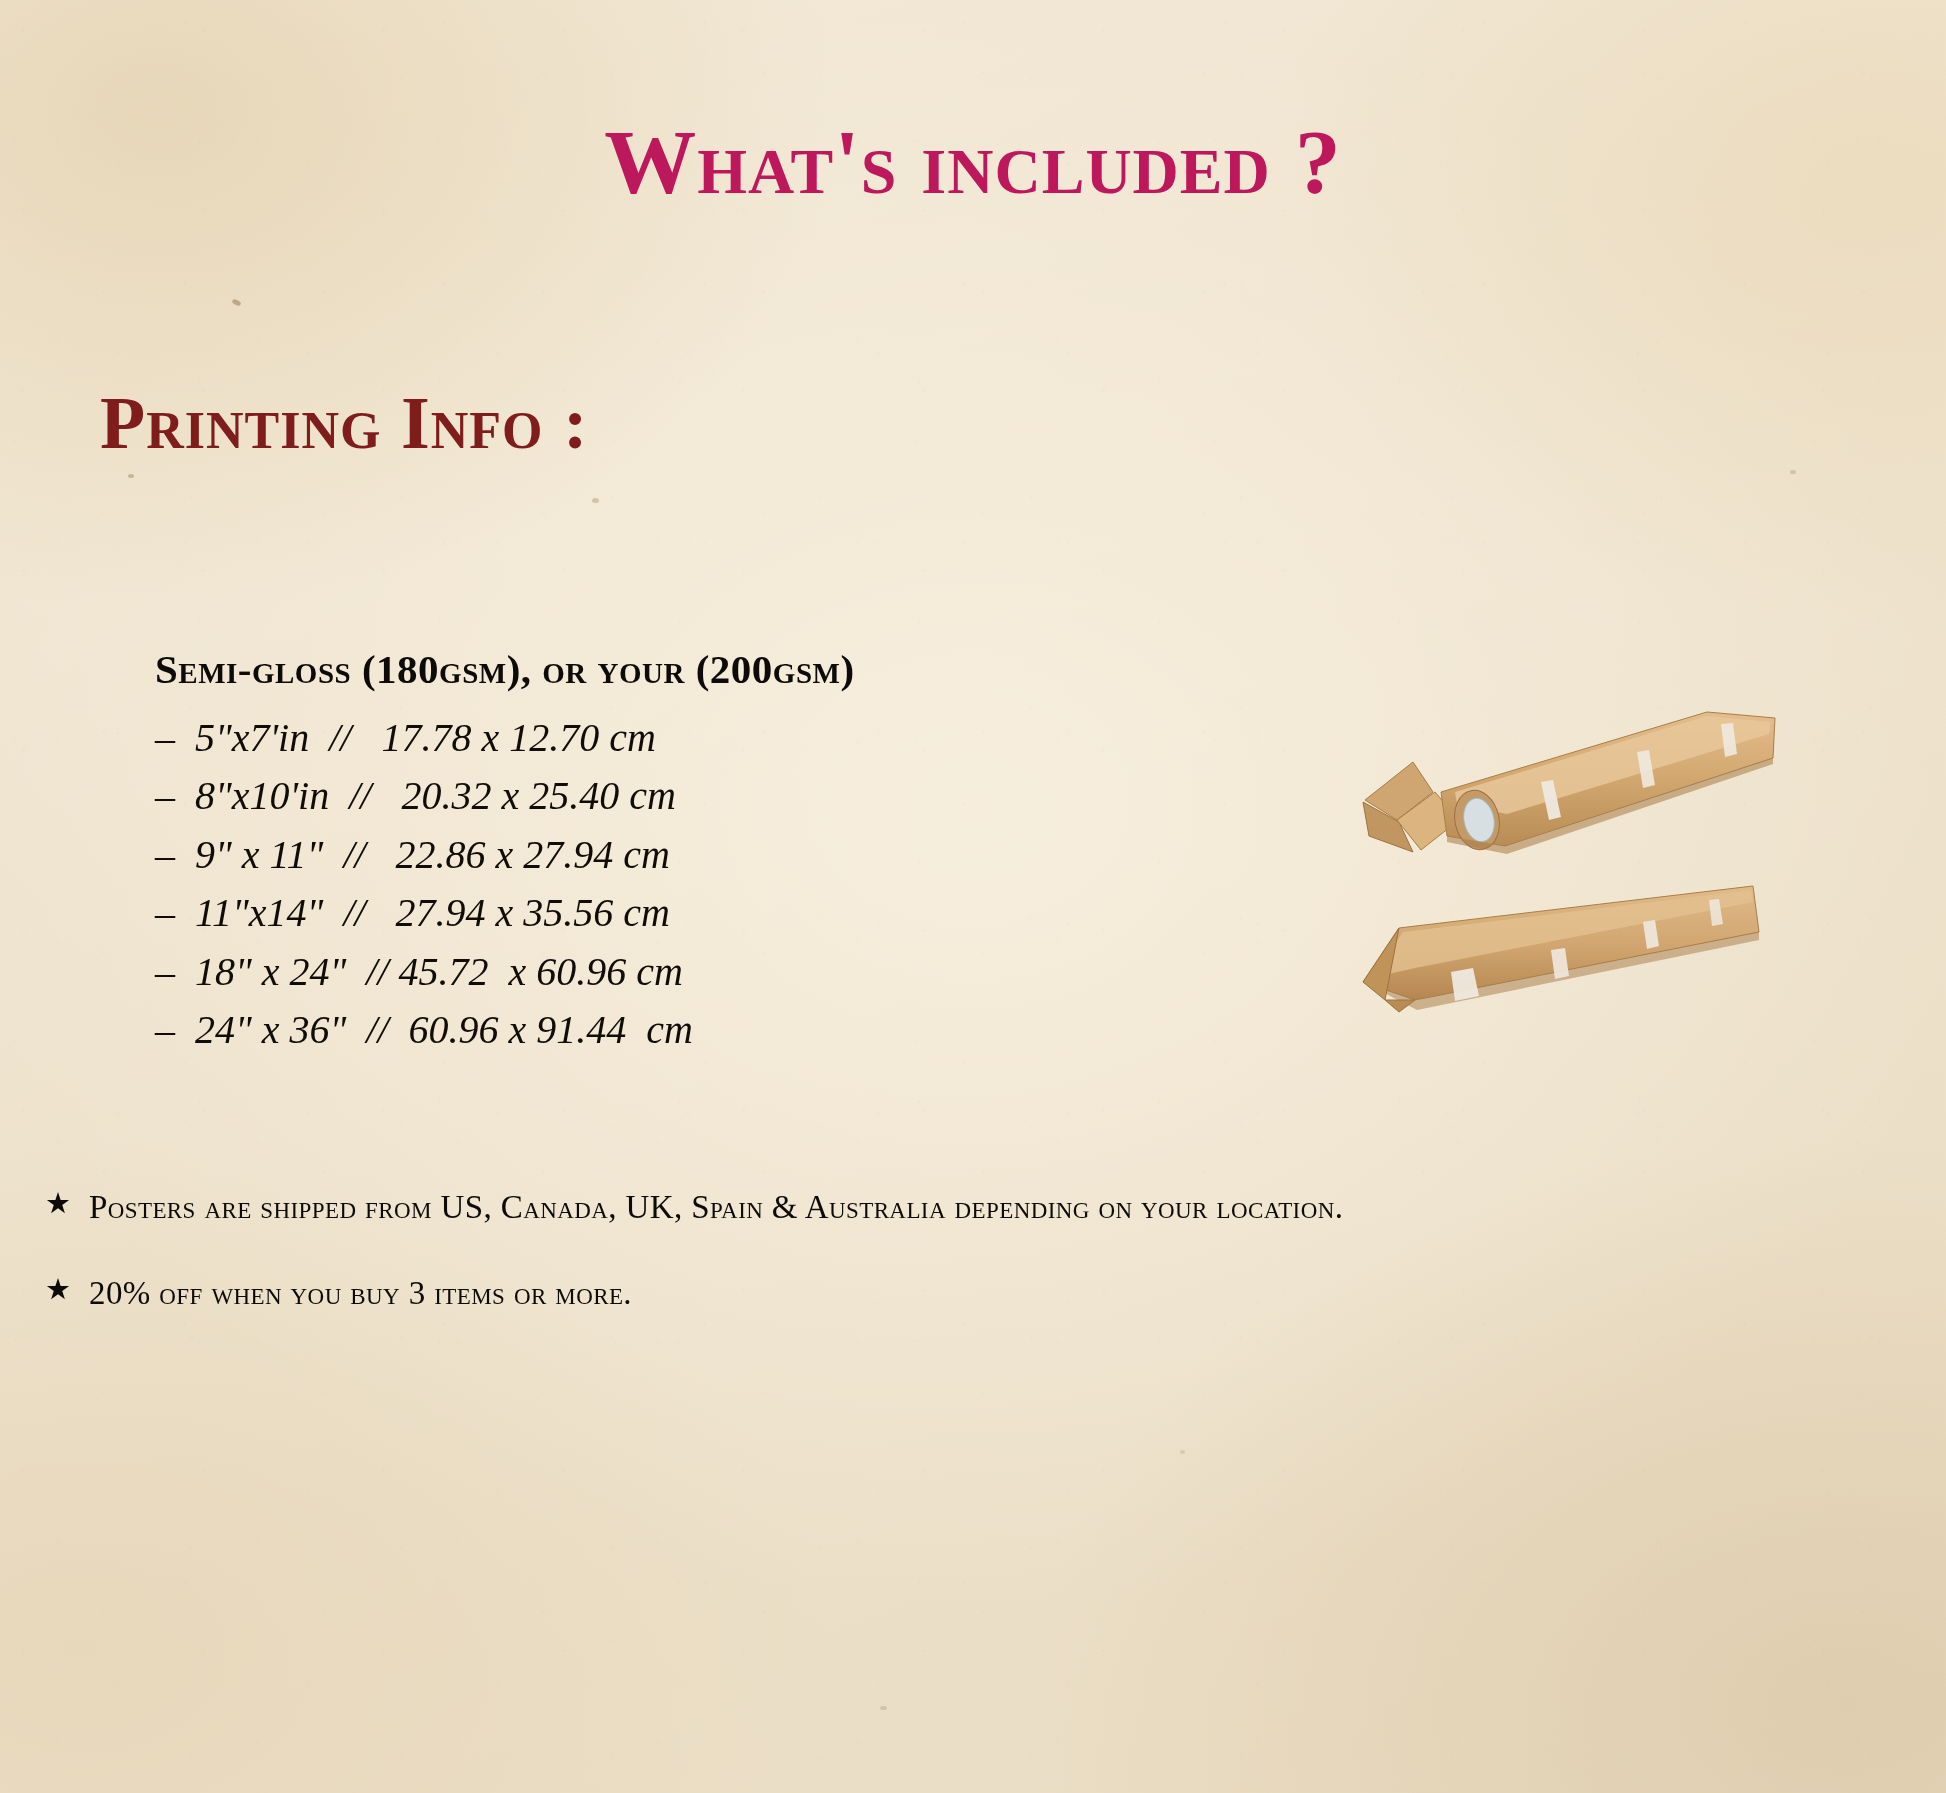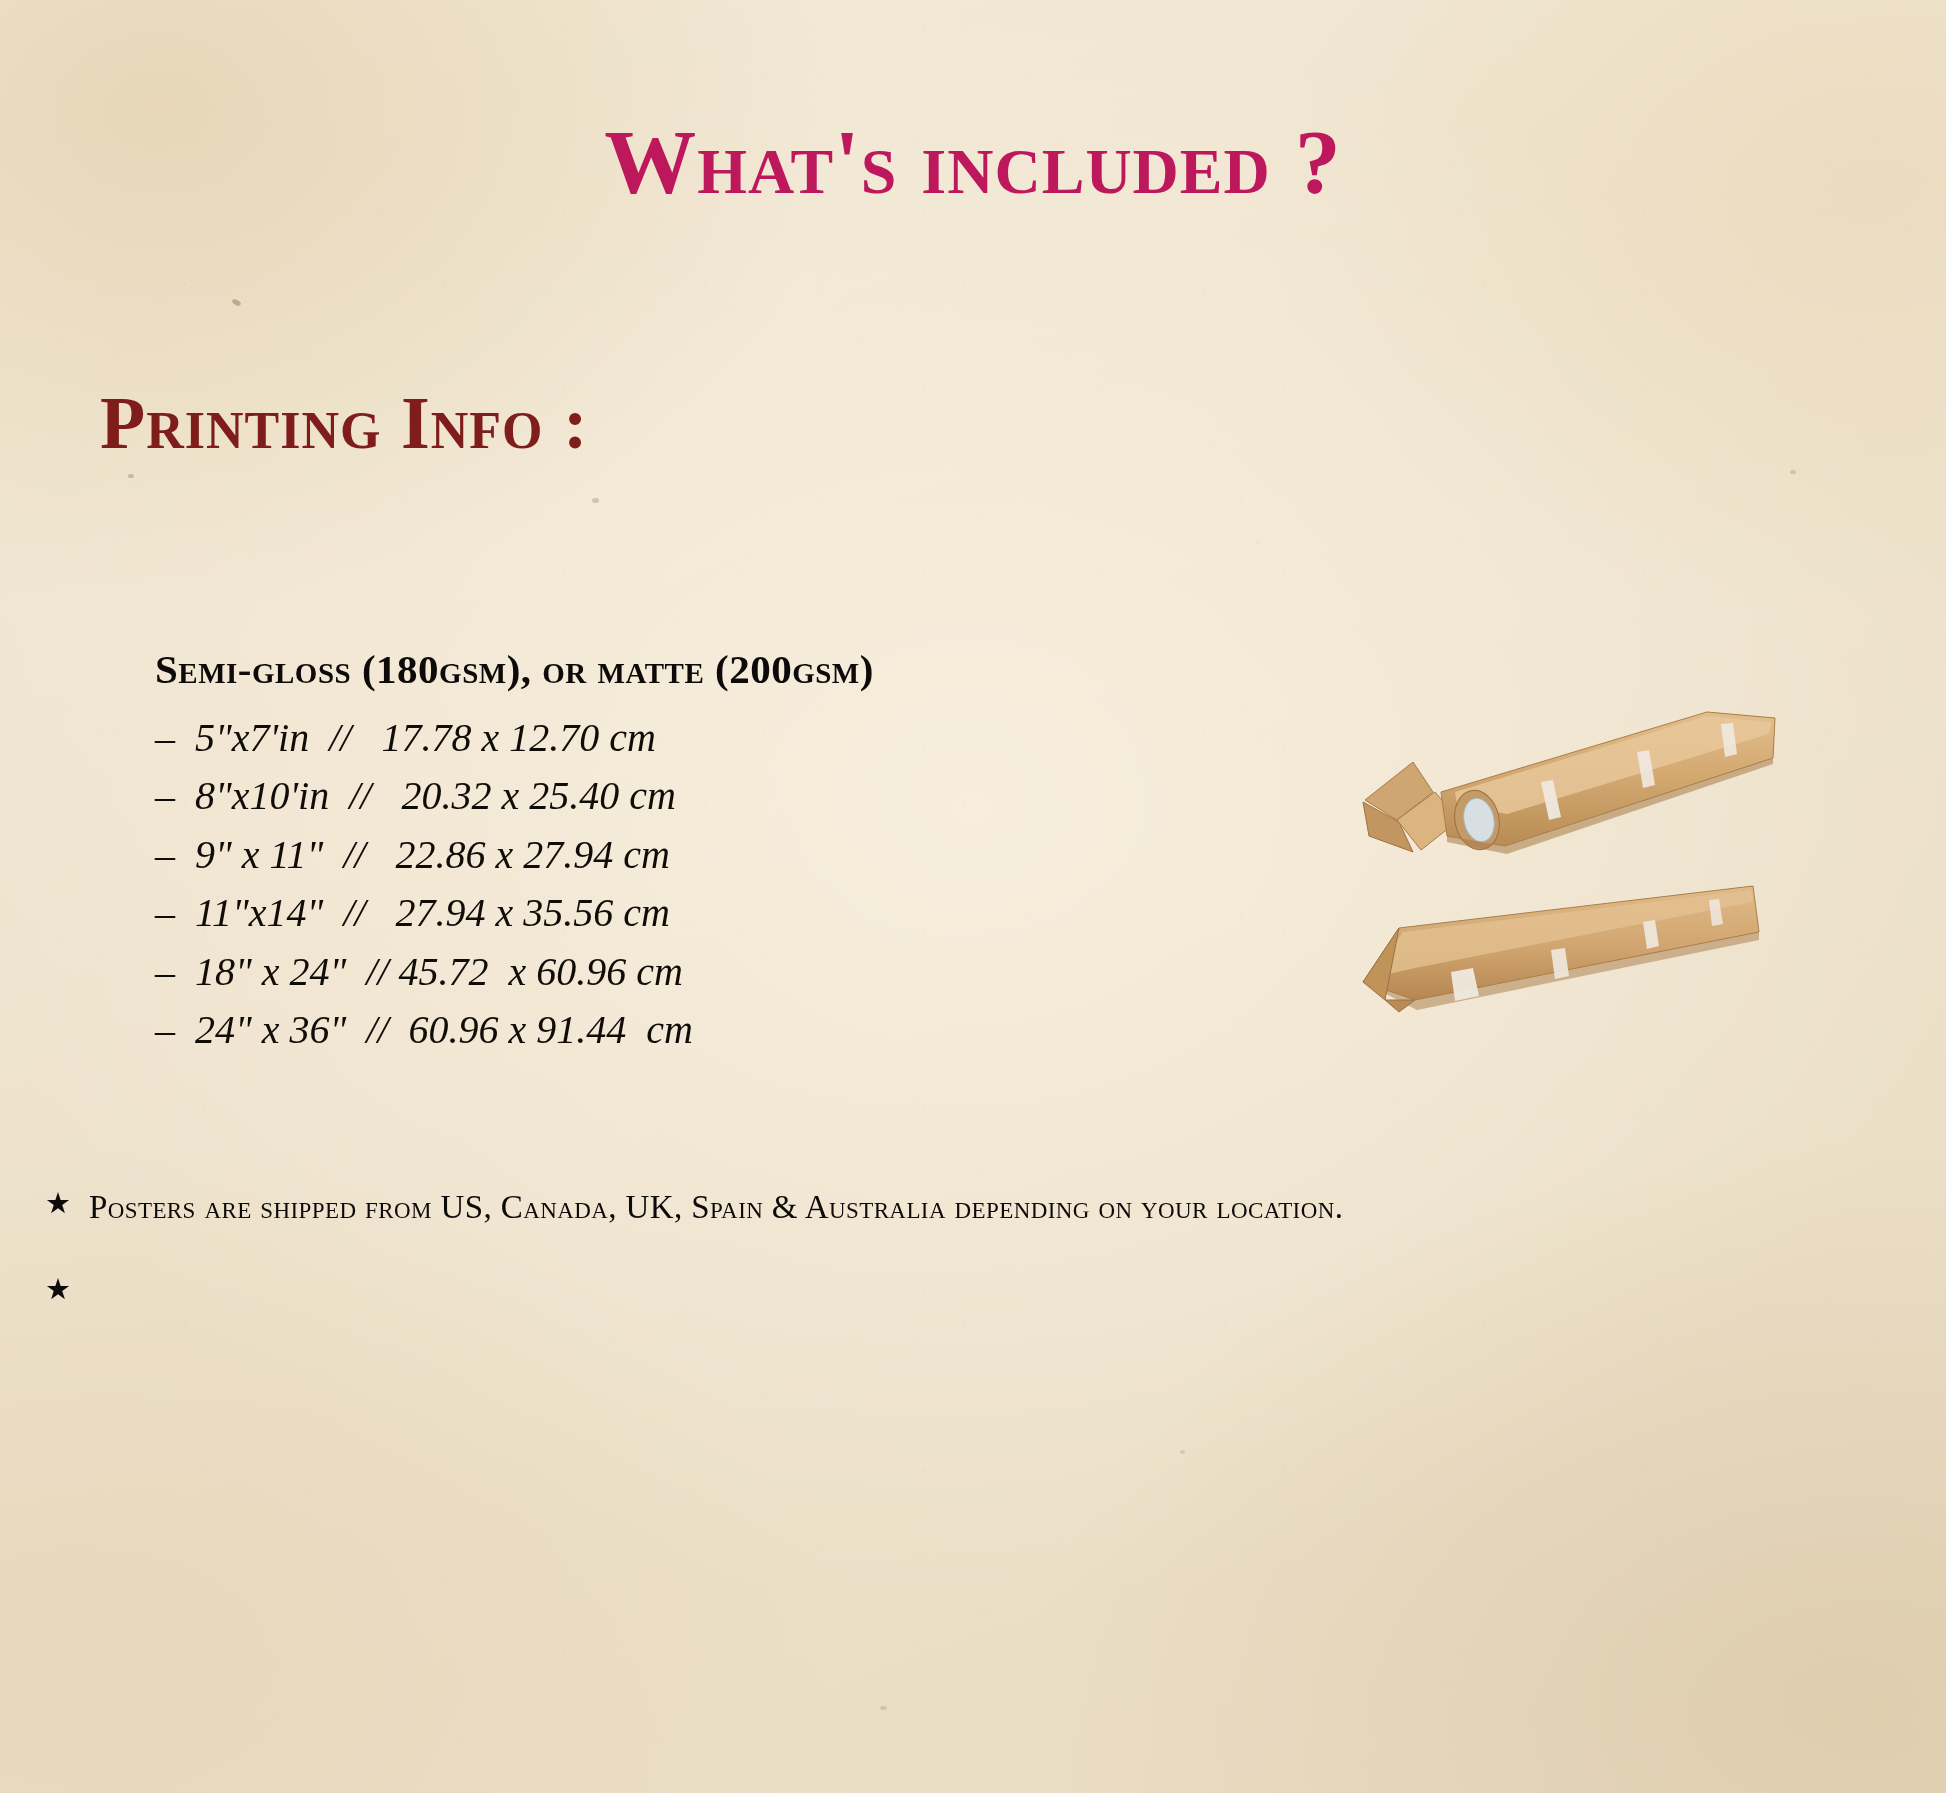--- a/index.html
+++ b/index.html
@@ -146,36 +146,37 @@
 <div class="fleck f3"></div>
 <div class="fleck f4"></div>
 <div class="fleck f5"></div>
 <div class="fleck f6"></div>
 
 <h1 class="title">What's included ?</h1>
 
 <h2 class="subtitle">Printing Info :</h2>
 
 <div class="specs">
-  <div class="specs-head">Semi-gloss (180gsm), or matte (200gsm)</div>
+  <div class="specs-head">Semi-gloss (180gsm), or your (200gsm)</div>
   <div class="size-row">–  5"x7'in  //   17.78 x 12.70 cm</div>
   <div class="size-row">–  8"x10'in  //   20.32 x 25.40 cm</div>
   <div class="size-row">–  9" x 11"  //   22.86 x 27.94 cm</div>
   <div class="size-row">–  11"x14"  //   27.94 x 35.56 cm</div>
   <div class="size-row">–  18" x 24"  // 45.72  x 60.96 cm</div>
   <div class="size-row">–  24" x 36"  //  60.96 x 91.44  cm</div>
 </div>
 
 <div class="notes">
   <div class="note">
     <span class="note-star">★</span>
     <span class="note-text">Posters are shipped from US, Canada, UK, Spain &amp; Australia depending on your location.</span>
   </div>
   <div class="note">
     <span class="note-star">★</span>
+    <span class="note-text">20% off when you buy 3 items or more.</span>
   </div>
 </div>
 
 <div class="package">
   <svg class="pkg-svg" viewBox="0 0 430 340" xmlns="http://www.w3.org/2000/svg">
     <defs>
       <linearGradient id="tubeG" x1="0" y1="0" x2="0" y2="1">
         <stop offset="0%" stop-color="#e3be8d"></stop>
         <stop offset="45%" stop-color="#d4a972"></stop>
         <stop offset="100%" stop-color="#b98c55"></stop>

